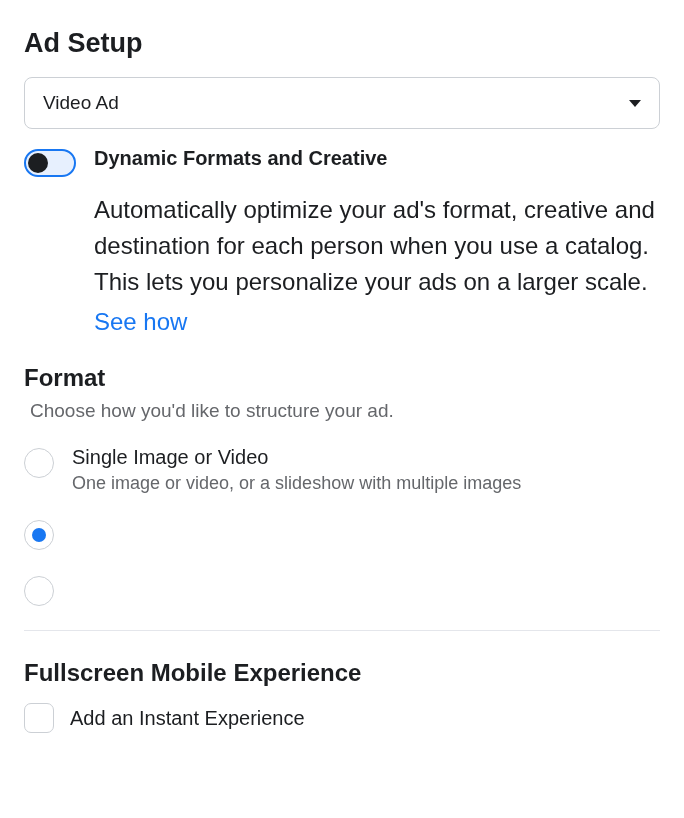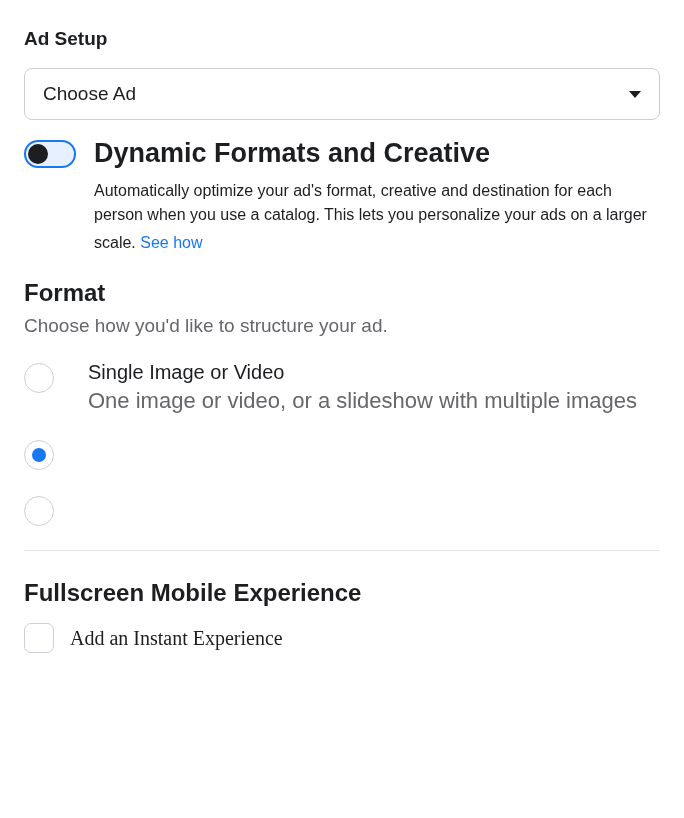--- a/index.html
+++ b/index.html
@@ -9,21 +9,21 @@
     }
     body {
       font-family: -apple-system, BlinkMacSystemFont, "Segoe UI", Helvetica, Arial, sans-serif;
       background: #fff;
       width: 684px;
       height: 818px;
       padding: 28px 24px;
       color: #1c1e21;
     }
     .section-title {
-      font-size: 19px;
+      font-size: 27px;
       font-weight: 700;
       color: #1c1e21;
       margin-bottom: 18px;
     }
     .dropdown {
       width: 100%;
       border: 1px solid #ccd0d5;
       border-radius: 8px;
       padding: 14px 18px;
       display: flex;
@@ -64,51 +64,52 @@
       top: 2px;
       width: 20px;
       height: 20px;
       border-radius: 50%;
       background: #1c1e21;
     }
     .toggle-content {
       flex: 1;
     }
     .toggle-title {
-      font-size: 27px;
+      font-size: 20px;
       font-weight: 700;
       color: #1c1e21;
-      margin-bottom: 10px;
+      margin-bottom: 22px;
     }
     .toggle-desc {
-      font-size: 16px;
+      font-size: 24px;
       color: #1c1e21;
       line-height: 1.5;
     }
     .link {
       color: #1877f2;
       cursor: pointer;
       display: inline-block;
       margin-top: 4px;
     }
     .subsection-title {
       font-size: 24px;
       font-weight: 700;
       color: #1c1e21;
       margin-bottom: 8px;
     }
     .subsection-desc {
       font-size: 19px;
       color: #65676b;
       margin-bottom: 24px;
+      margin-left: 6px;
     }
     .radio-option {
       display: flex;
       align-items: flex-start;
-      gap: 34px;
+      gap: 18px;
       margin-bottom: 24px;
       cursor: pointer;
     }
     .radio-circle {
       flex-shrink: 0;
       width: 30px;
       height: 30px;
       border-radius: 50%;
       border: 1px solid #ccd0d5;
       background: #fff;
@@ -125,21 +126,21 @@
       height: 14px;
       border-radius: 50%;
       background: #1877f2;
     }
     .radio-label {
       font-size: 20px;
       color: #1c1e21;
       margin-bottom: 4px;
     }
     .radio-desc {
-      font-size: 22px;
+      font-size: 18px;
       color: #65676b;
       text-align: right;
     }
     .divider {
       border: none;
       border-top: 1px solid #e4e6eb;
       margin: 18px 0 28px 0;
     }
     .checkbox-row {
       display: flex;
@@ -152,30 +153,29 @@
       height: 30px;
       border: 1px solid #ccd0d5;
       border-radius: 7px;
       background: #fff;
       cursor: pointer;
       flex-shrink: 0;
     }
     .checkbox-label {
       font-size: 20px;
       color: #1c1e21;
-      font-family: Liberation Serif, serif;
     }
   </style>
 </head>
 <body>
 
 <div class="section-title">Ad Setup</div>
 
 <div class="dropdown">
-  <span>Choose Ad</span>
+  <span>Video Ad</span>
   <span class="dropdown-caret"></span>
 </div>
 
 <div class="toggle-row">
   <div class="toggle">
     <div class="toggle-knob"></div>
   </div>
   <div class="toggle-content">
     <div class="toggle-title">Dynamic Formats and Creative</div>
     <div class="toggle-desc">

